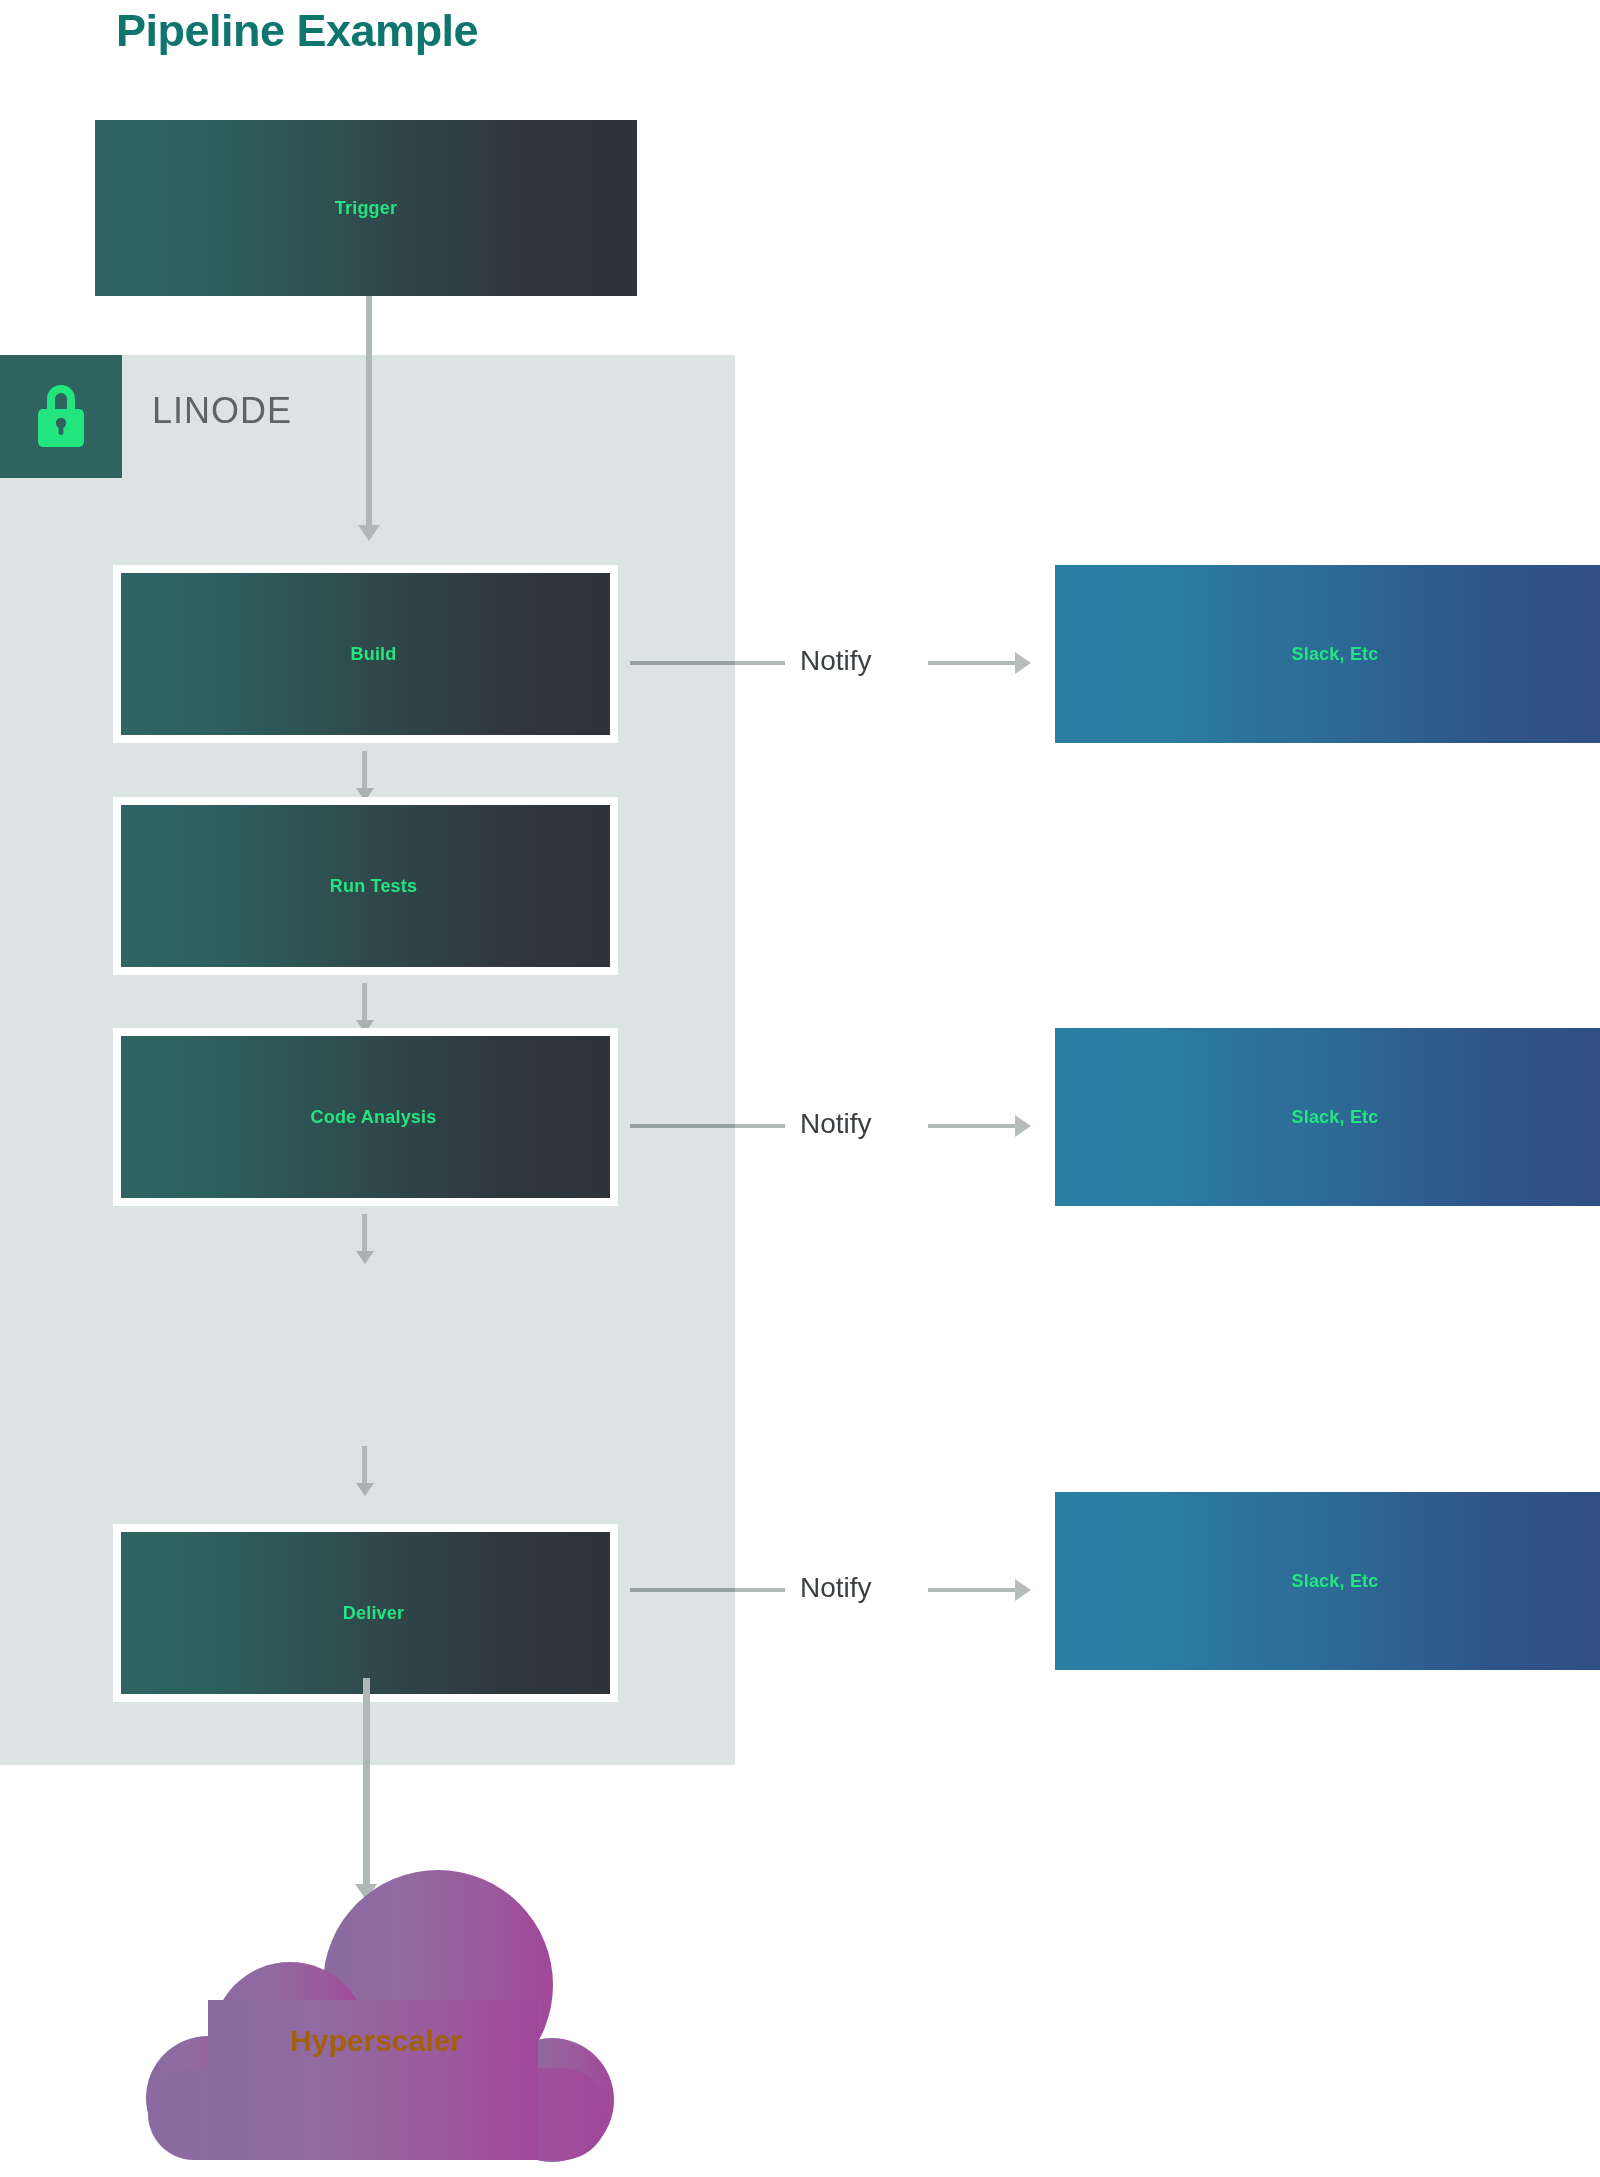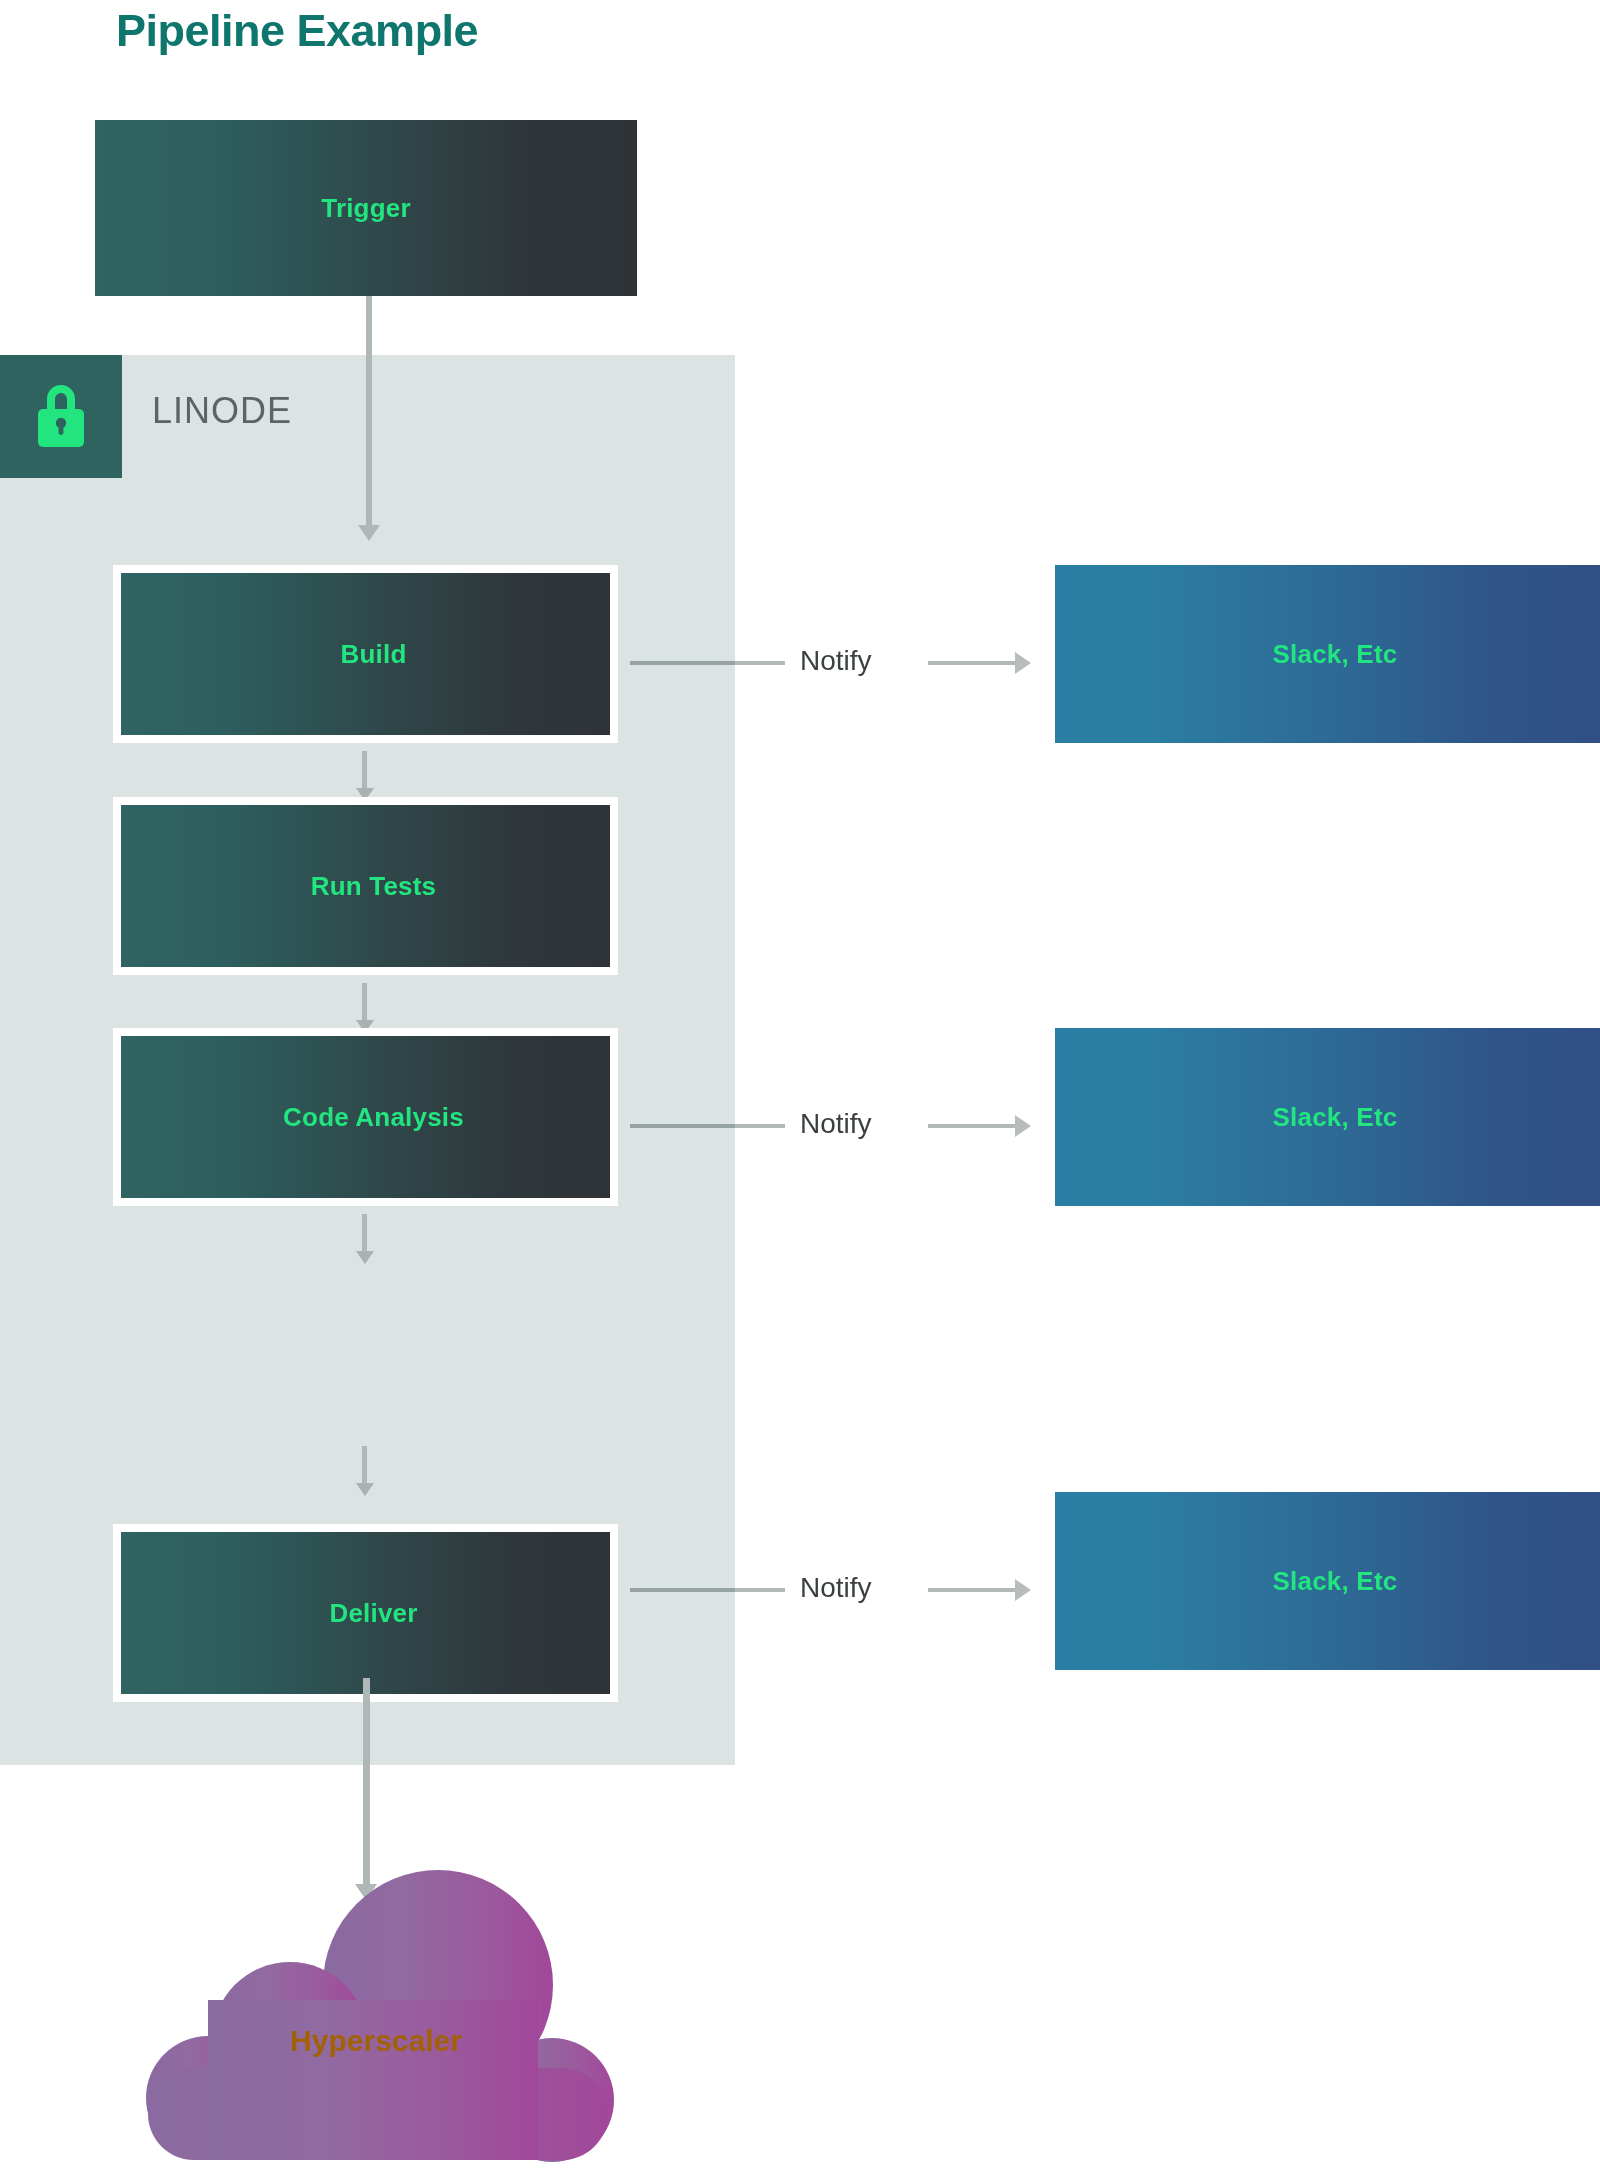--- a/index.html
+++ b/index.html
@@ -33,21 +33,21 @@
 
   
   .node {
     position: absolute;
     display: flex;
     align-items: center;
     justify-content: center;
     box-sizing: border-box;
   }
   .node-label {
-    font-size: 26px;
+    font-size: 18px;
     font-weight: 700;
     color: #22e57f;
     letter-spacing: 0.2px;
     white-space: nowrap;
     text-align: center;
   }
 
   .trigger-box {
     left: 95px;
     top: 120px;

